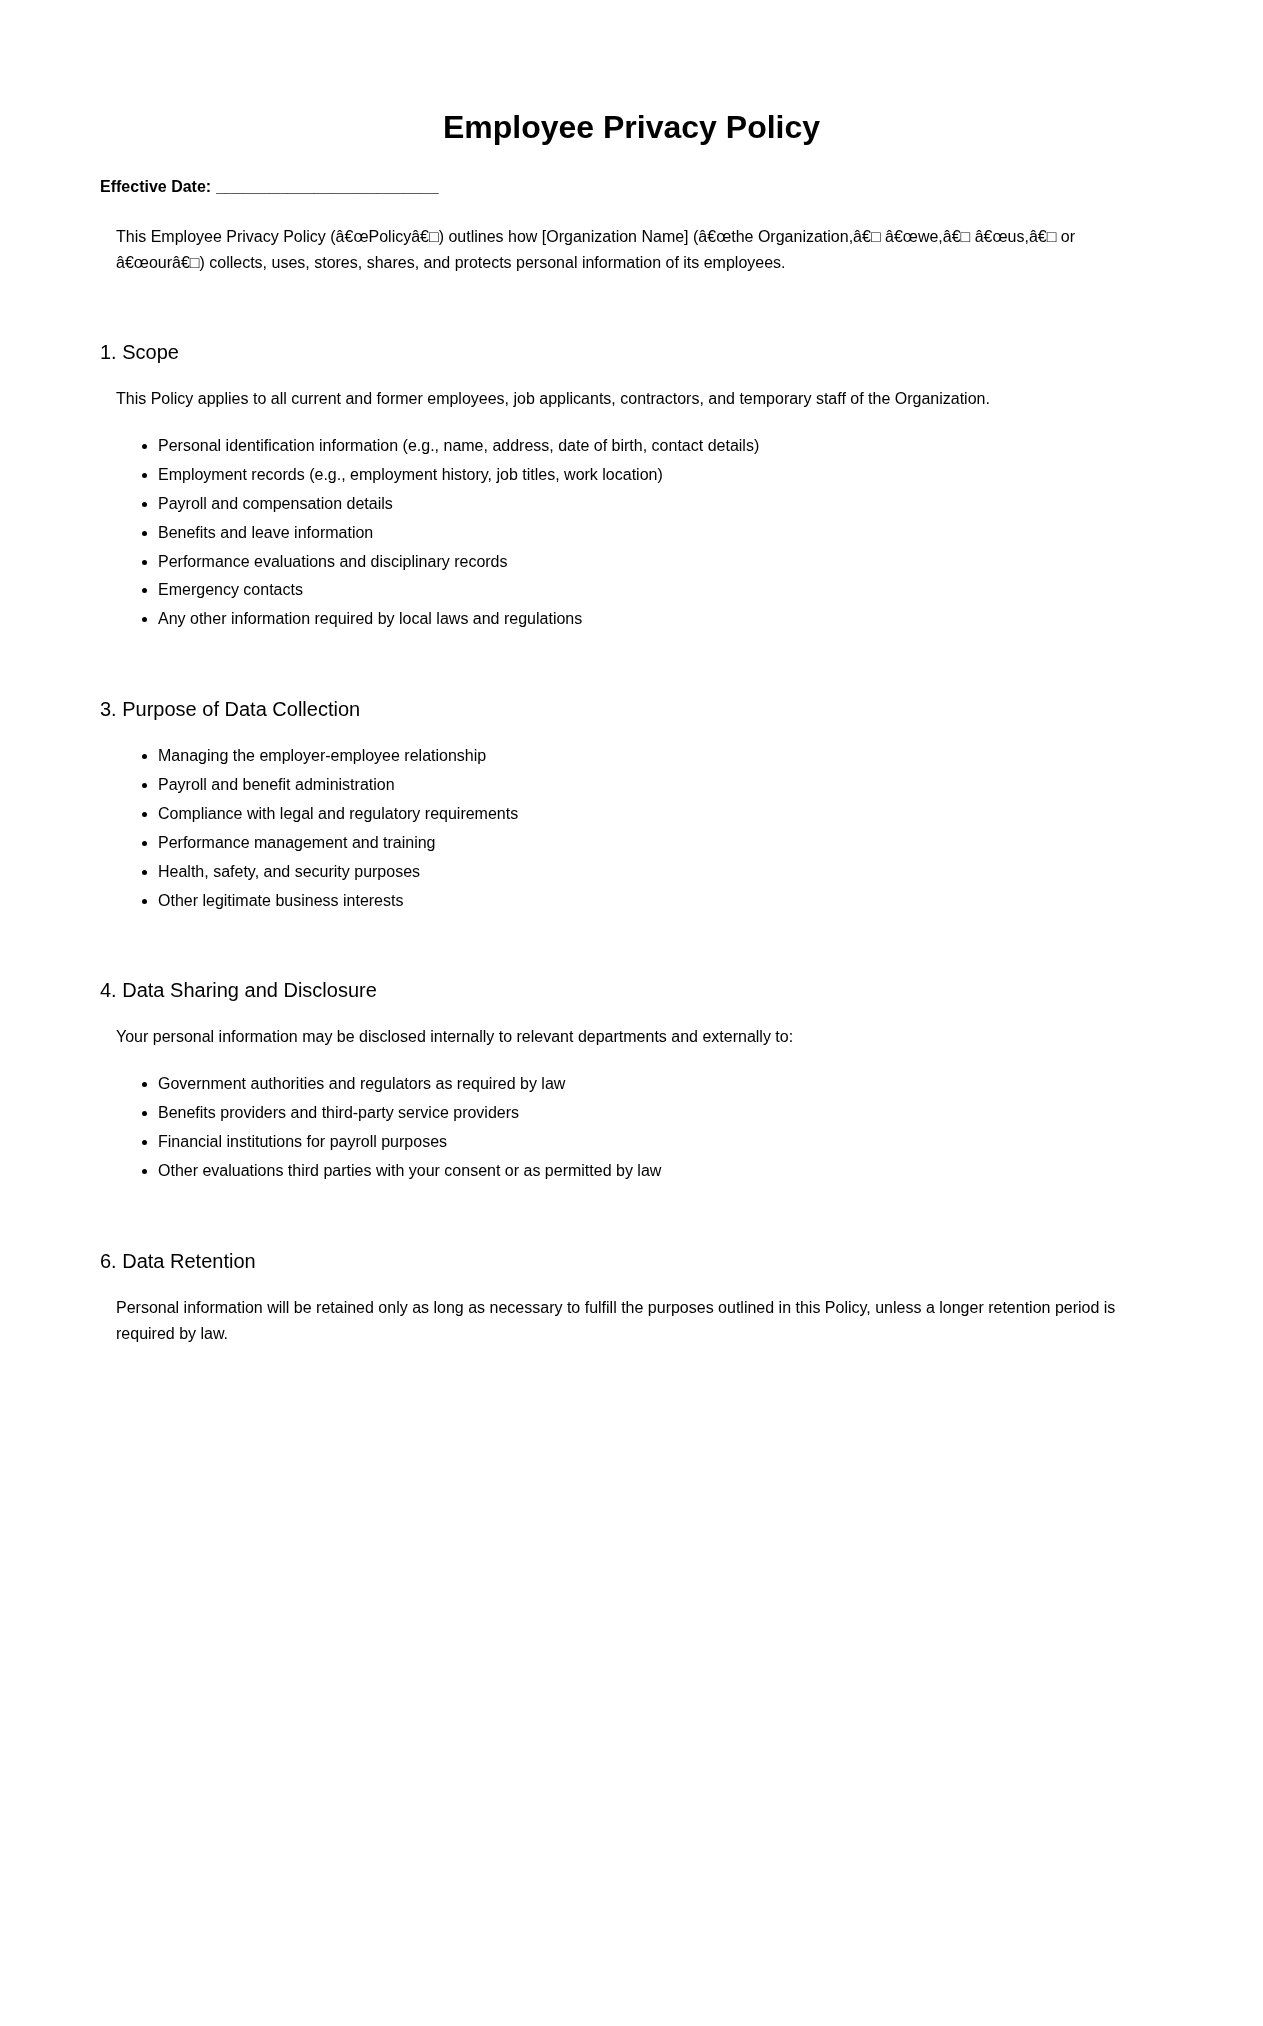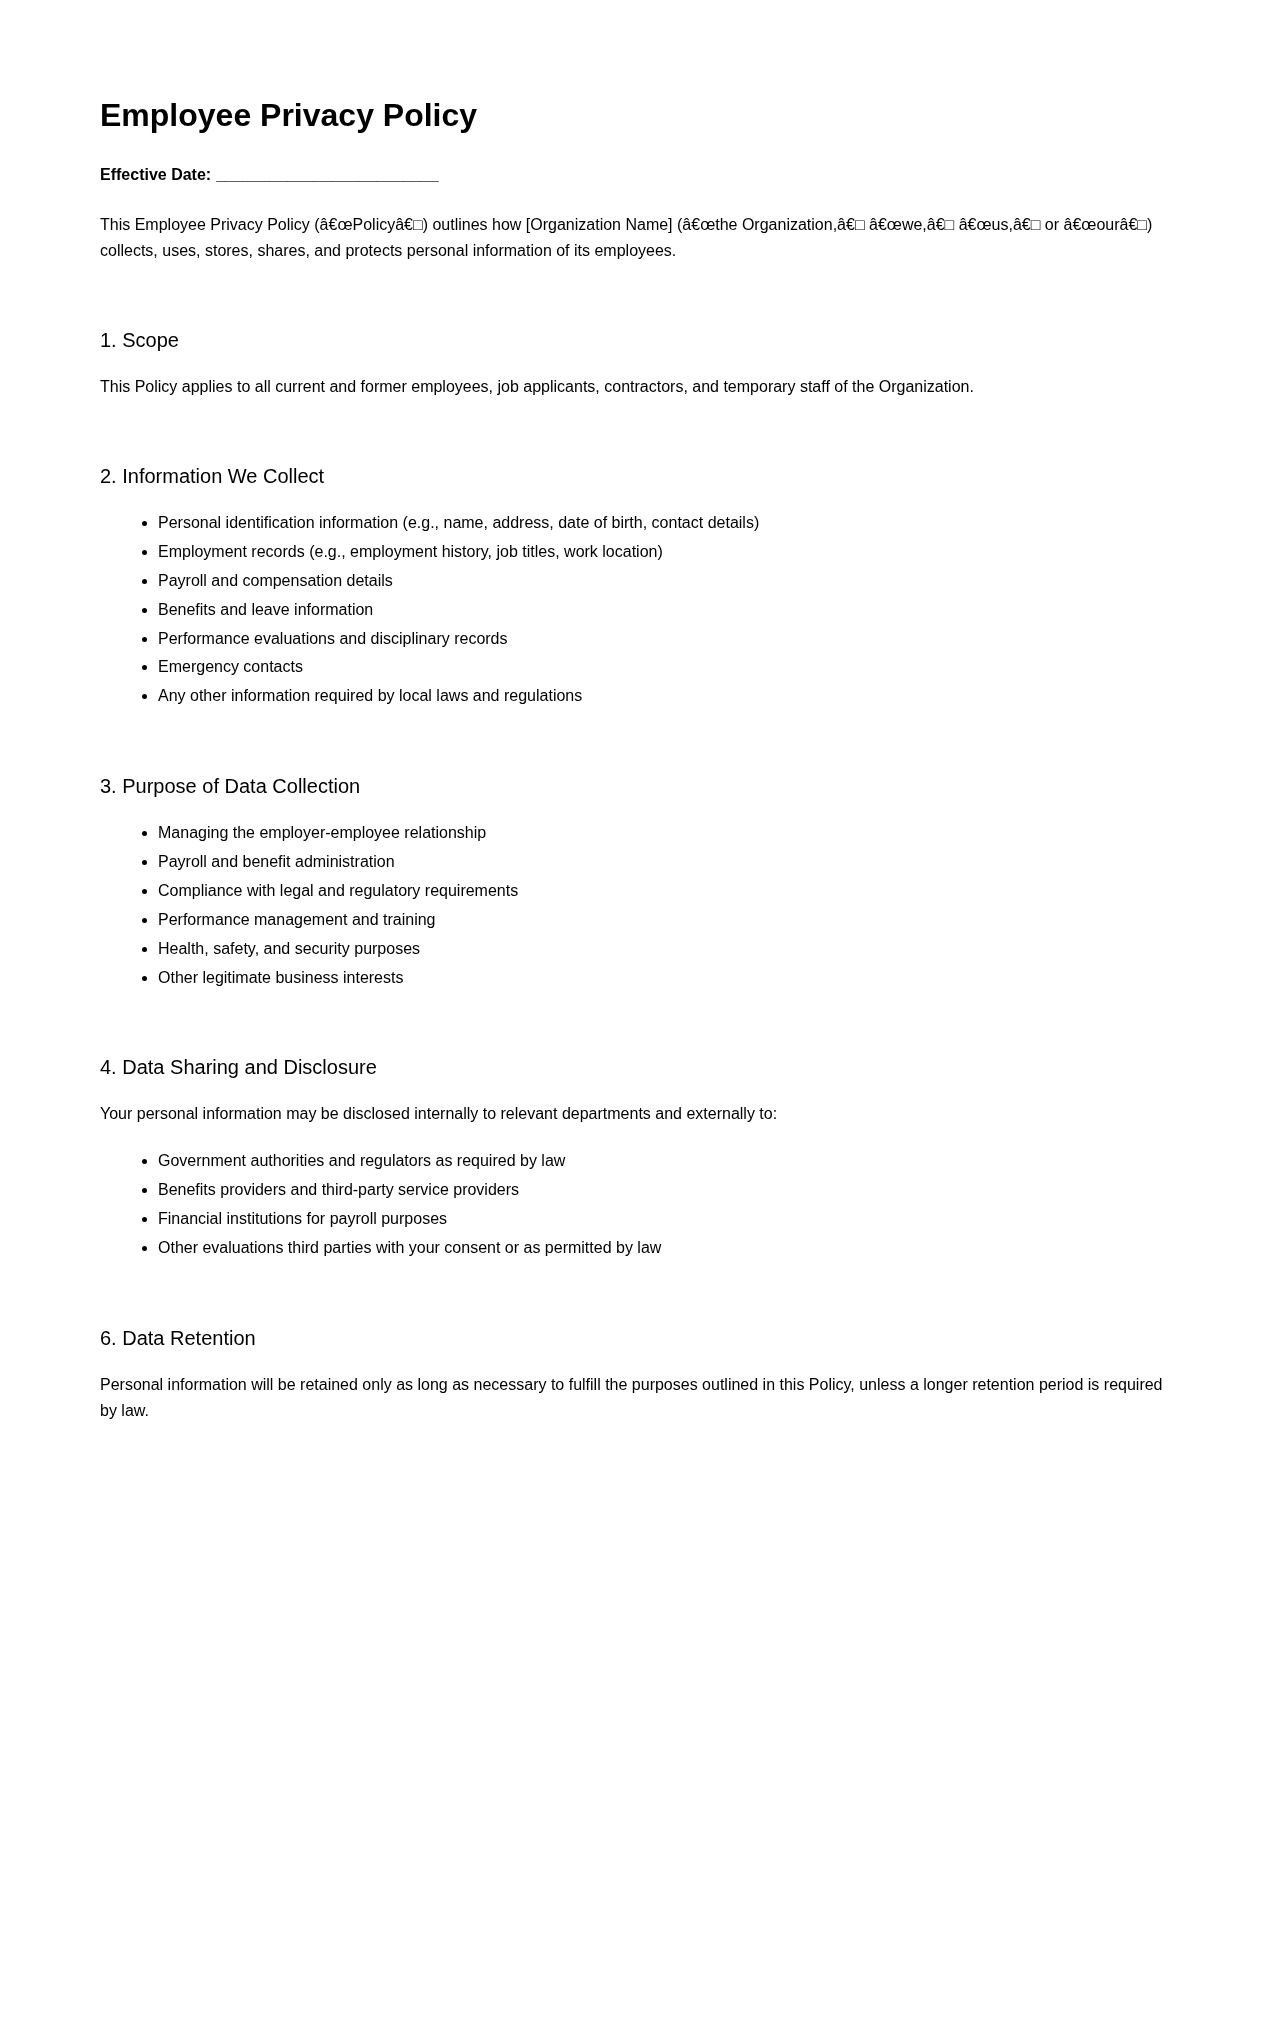--- a/index.html
+++ b/index.html
@@ -18,34 +18,35 @@
   }
   .page {
     box-sizing: border-box;
     width: 1263px;
     padding: 92px 100px 40px 100px;
   }
   h1 {
     font-size: 32px;
     line-height: 1.2;
     font-weight: 700;
-    margin: 4px 0 28px 0;
+    margin: 16px 0 28px 0;
+    text-align: center;
   }
   .eff-date {
     margin: 0 0 24px 0;
     font-weight: 700;
     font-size: 16px;
   }
   .eff-date .blank {
     margin-left: 5px;
     letter-spacing: 0;
     white-space: nowrap;
   }
   p {
-    margin: 21px 0;
+    margin: 21px 16px;
   }
   h2 {
     font-size: 20px;
     font-weight: 400;
     line-height: 1.25;
     margin: 64px 0 21px 0;
   }
   ul {
     margin: 21px 0;
     padding-left: 46px;
@@ -67,21 +68,20 @@
   </p>
 
   <p>This Employee Privacy Policy (â€œPolicyâ€□) outlines how [Organization Name] (â€œthe Organization,â€□ â€œwe,â€□ â€œus,â€□ or â€œourâ€□) collects, uses, stores, shares, and protects personal information of its employees.</p>
 
   <div id="sections">
       <section>
         <h2>1. Scope</h2>
         <p>This Policy applies to all current and former employees, job applicants, contractors, and temporary staff of the Organization.</p>
       </section>
       <section>
-        <h2>2. Information We Collect</h2>
         <ul>
           <li>Personal identification information (e.g., name, address, date of birth, contact details)</li>
           <li>Employment records (e.g., employment history, job titles, work location)</li>
           <li>Payroll and compensation details</li>
           <li>Benefits and leave information</li>
           <li>Performance evaluations and disciplinary records</li>
           <li>Emergency contacts</li>
           <li>Any other information required by local laws and regulations</li>
         </ul>
       </section>

